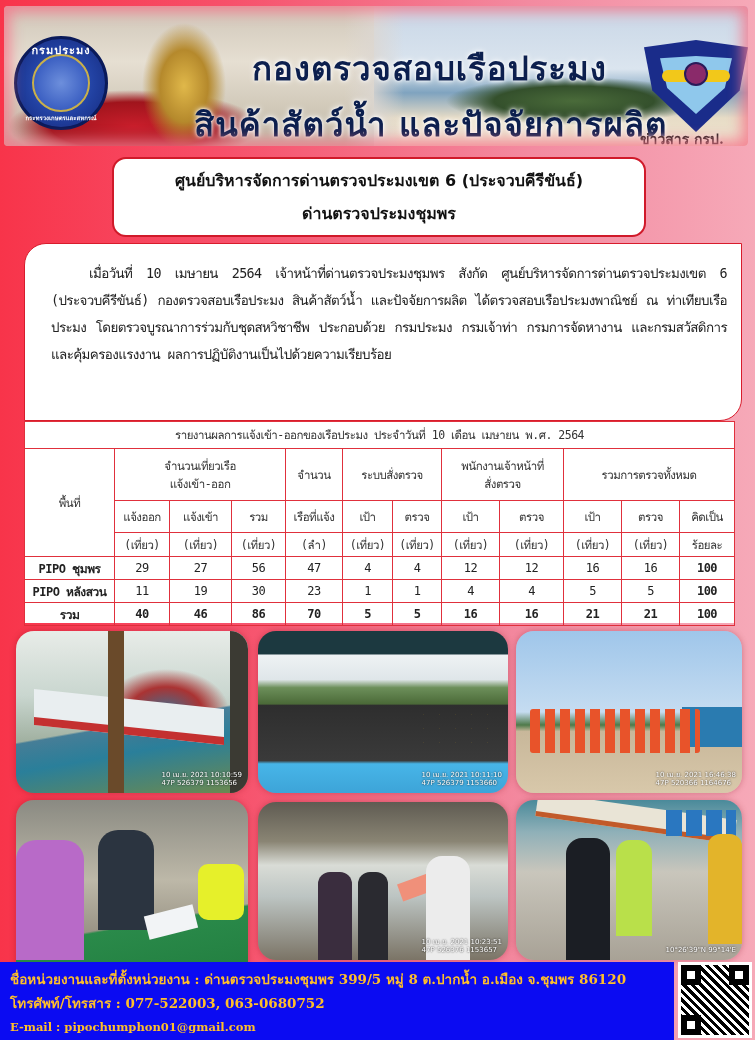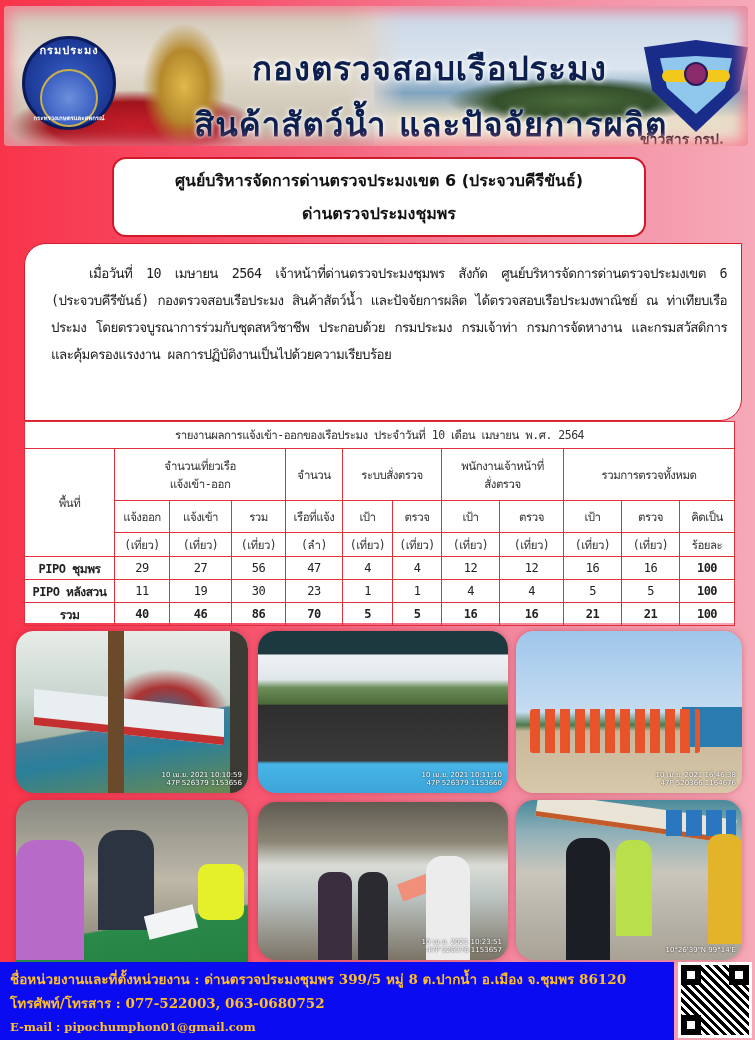--- a/index.html
+++ b/index.html
@@ -29,24 +29,24 @@
   }
   .banner .fade {
     position: absolute; left: 340px; top: 0; width: 60px; height: 140px;
     background: linear-gradient(90deg, rgba(220,210,195,0) 0%, rgba(220,215,210,.8) 50%, rgba(210,220,230,0) 100%);
   }
   .banner .pink-edge {
     position: absolute; inset: 0;
     box-shadow: inset 0 0 14px 6px rgba(245,120,140,.85);
   }
   .dept-seal {
-    position: absolute; left: 18px; top: 30px; width: 94px; height: 94px; border-radius: 50%;
+    position: absolute; left: 10px; top: 30px; width: 94px; height: 94px; border-radius: 50%;
     background: radial-gradient(circle, #3a62c8 0%, #2140a0 55%, #14287a 100%);
     border: 3px solid #0a1a5a;
-    display: flex; align-items: flex-end; justify-content: center;
+    display: flex; align-items: center; justify-content: center;
   }
   .dept-seal .inner {
     width: 58px; height: 58px; border-radius: 50%;
     background: radial-gradient(circle, #6d8fdc 0%, #3b5fc2 70%);
     border: 2px solid #c9b04a;
   }
   .dept-seal .ring-top {
     position: absolute; top: 2px; left: 0; width: 100%; text-align: center;
     color: #fff; font-size: 11px; font-weight: bold; letter-spacing: 1px;
   }
@@ -129,21 +129,21 @@
   .report .data td.area { font-weight: bold; }
   .report .total td { font-weight: bold; }
   .report .bold { font-weight: bold; }
   
   .photo {
     position: absolute; border-radius: 18px; overflow: hidden;
     box-shadow: 0 0 6px rgba(120,0,20,.3);
   }
   .photo .stamp {
     position: absolute; right: 6px; bottom: 6px; color: #fff; font-size: 7px;
-    line-height: 8px; text-align: right; text-shadow: 0 0 2px #000;
+    line-height: 8px; text-shadow: 0 0 2px #000;
     font-family: "DejaVu Sans", sans-serif;
   }
   .p1 { left: 16px; top: 631px; width: 232px; height: 162px;
     background:
       linear-gradient(170deg, transparent 55%, rgba(60,120,150,.9) 56%, #2a7f9a 70%, #6e8a4c 100%),
       radial-gradient(ellipse 90px 60px at 150px 80px, #3f6f8f 0%, #a33 40%, transparent 70%),
       linear-gradient(180deg, #e8ece8 0%, #c9d6cf 40%, #73866c 100%); }
   .p1 .mast { position: absolute; left: 92px; top: 0; width: 16px; height: 162px; background: #6a4a2a; }
   .p1 .mast2 { position: absolute; left: 214px; top: 0; width: 18px; height: 162px; background: #3b3a33; }
   .p1 .hull { position: absolute; left: 18px; top: 68px; width: 190px; height: 36px; background: #e9eef0; border-bottom: 8px solid #c43030; transform: skewY(6deg); }

